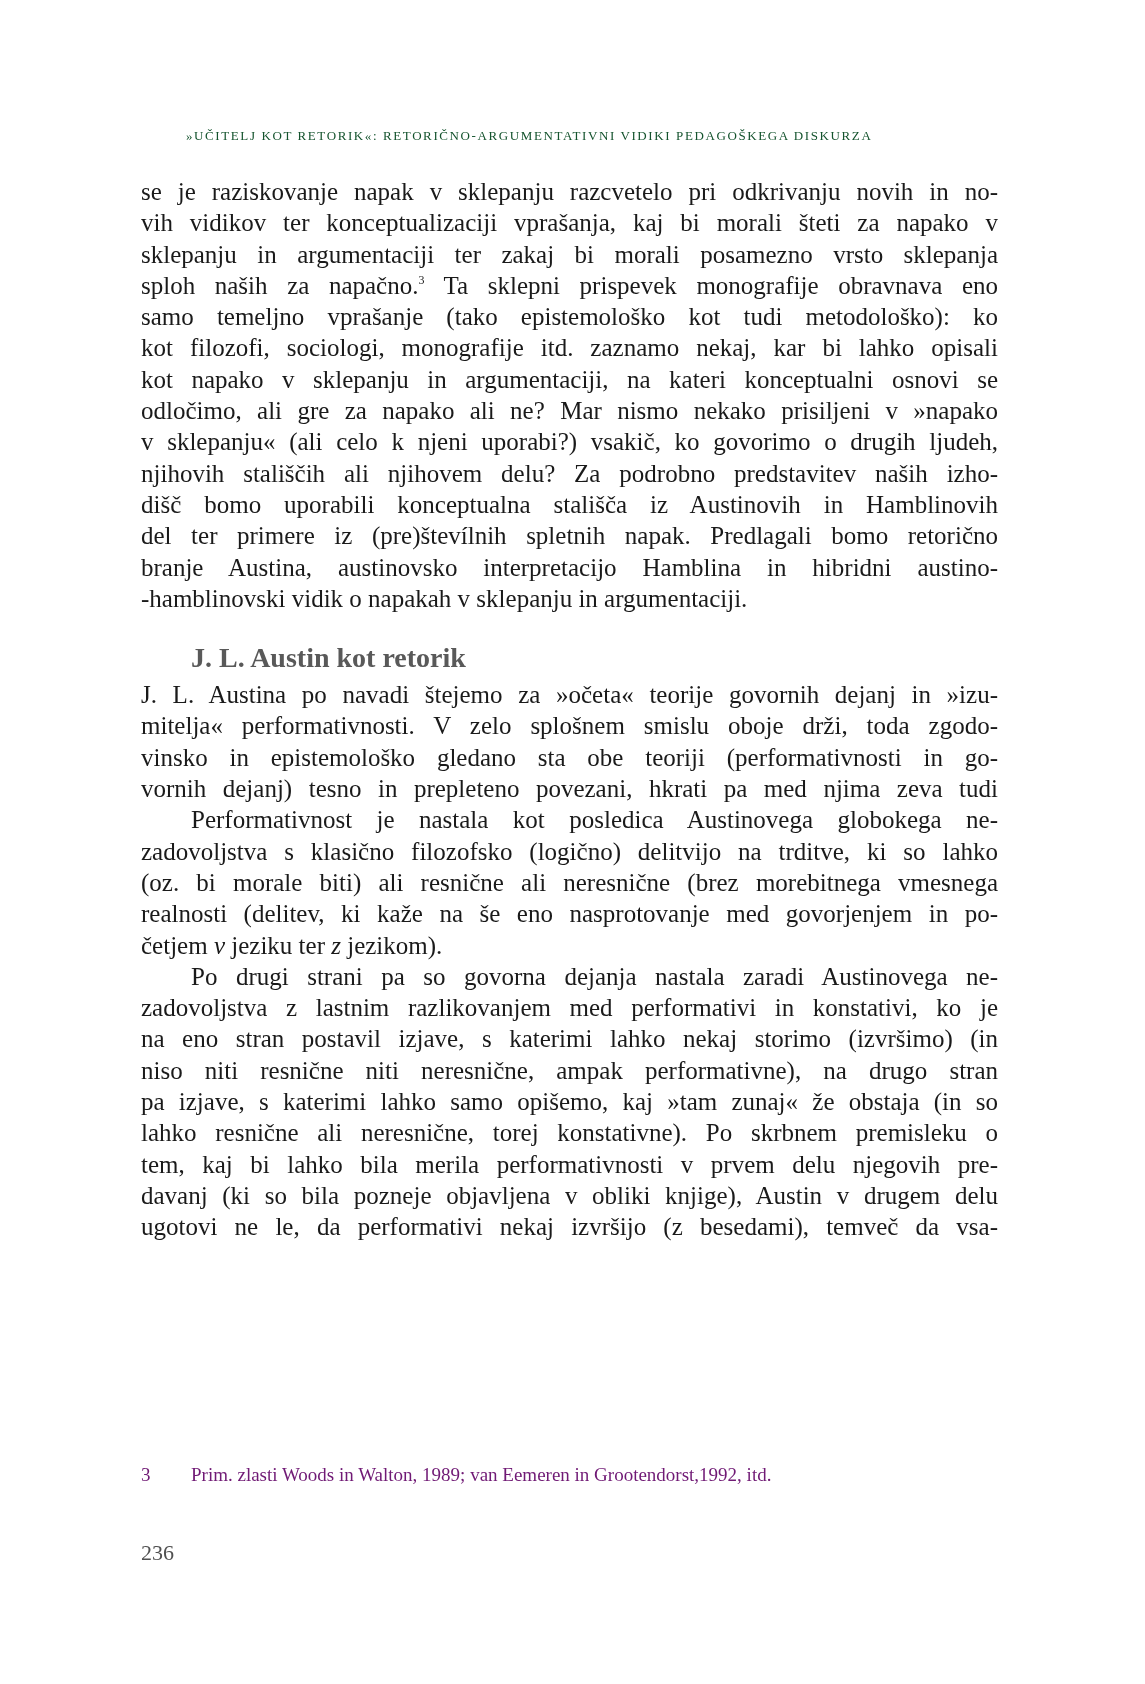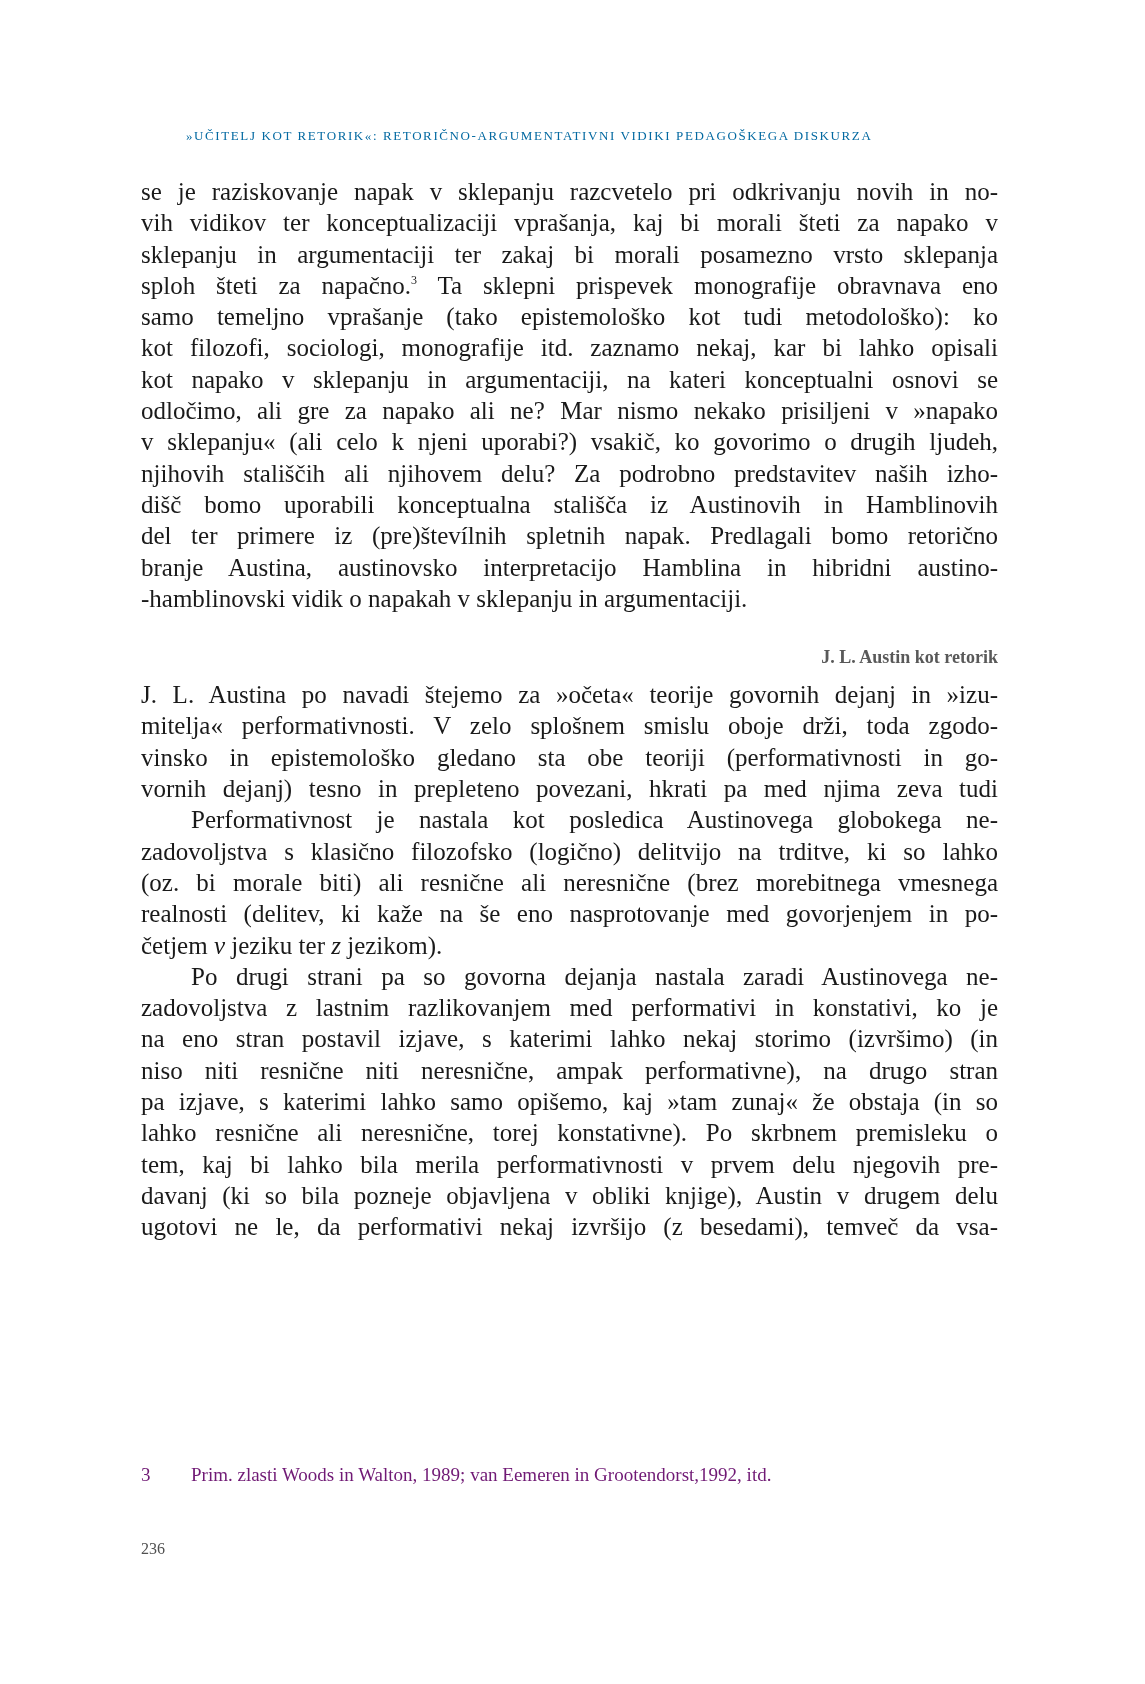--- a/index.html
+++ b/index.html
@@ -17,21 +17,21 @@
   }
   .running-header {
     position: absolute;
     top: 128px;
     left: 0;
     width: 1145px;
     padding-left: 186px;
     box-sizing: border-box;
     font-size: 13px;
     letter-spacing: 1.6px;
-    color: #0369a1;
+    color: #14532d;
     white-space: nowrap;
   }
   .text-block {
     position: absolute;
     left: 141px;
     top: 176px;
     width: 857px;
   }
   .line {
     display: block;
@@ -44,27 +44,26 @@
   }
   .line.last {
     text-align-last: left;
   }
   .line.indent {
     padding-left: 50px;
   }
   .section-heading {
     font-family: "Liberation Serif", "DejaVu Serif", serif;
     font-weight: bold;
-    font-size: 18px;
+    font-size: 28px;
     line-height: 31px;
     color: #595959;
     padding-left: 50px;
     margin-top: 28px;
     margin-bottom: 6px;
-    text-align: right;
   }
   sup.fn-ref {
     font-size: 12px;
     vertical-align: 10px;
     line-height: 0;
   }
   .footnote {
     position: absolute;
     left: 141px;
     top: 1464px;
@@ -74,37 +73,37 @@
     white-space: nowrap;
   }
   .footnote .fn-num {
     display: inline-block;
     width: 50px;
   }
   .page-number {
     position: absolute;
     left: 141px;
     top: 1540px;
-    font-size: 16px;
+    font-size: 22px;
     color: #505050;
   }
   em { font-style: italic; }
 </style>
 </head>
 <body>
 
 <div class="running-header">»UČITELJ KOT RETORIK«: RETORIČNO-ARGUMENTATIVNI VIDIKI PEDAGOŠKEGA DISKURZA</div>
 
 <div class="text-block">
 
   <div>
     <span class="line">se je raziskovanje napak v sklepanju razcvetelo pri odkrivanju novih in no-</span>
     <span class="line">vih vidikov ter konceptualizaciji vprašanja, kaj bi morali šteti za napako v</span>
     <span class="line">sklepanju in argumentaciji ter zakaj bi morali posamezno vrsto sklepanja</span>
-    <span class="line"><span>sploh šteti za napačno.</span><sup class="fn-ref">3</sup><span> Ta sklepni prispevek monografije obravnava eno</span></span>
+    <span class="line"><span>sploh naših za napačno.</span><sup class="fn-ref">3</sup><span> Ta sklepni prispevek monografije obravnava eno</span></span>
     <span class="line">samo temeljno vprašanje (tako epistemološko kot tudi metodološko): ko</span>
     <span class="line">kot filozofi, sociologi, monografije itd. zaznamo nekaj, kar bi lahko opisali</span>
     <span class="line">kot napako v sklepanju in argumentaciji, na kateri konceptualni osnovi se</span>
     <span class="line">odločimo, ali gre za napako ali ne? Mar nismo nekako prisiljeni v »napako</span>
     <span class="line">v sklepanju« (ali celo k njeni uporabi?) vsakič, ko govorimo o drugih ljudeh,</span>
     <span class="line">njihovih stališčih ali njihovem delu? Za podrobno predstavitev naših izho-</span>
     <span class="line">dišč bomo uporabili konceptualna stališča iz Austinovih in Hamblinovih</span>
     <span class="line">del ter primere iz (pre)števílnih spletnih napak. Predlagali bomo retorično</span>
     <span class="line">branje Austina, austinovsko interpretacijo Hamblina in hibridni austino-</span>
     <span class="line last">-hamblinovski vidik o napakah v sklepanju in argumentaciji.</span>

